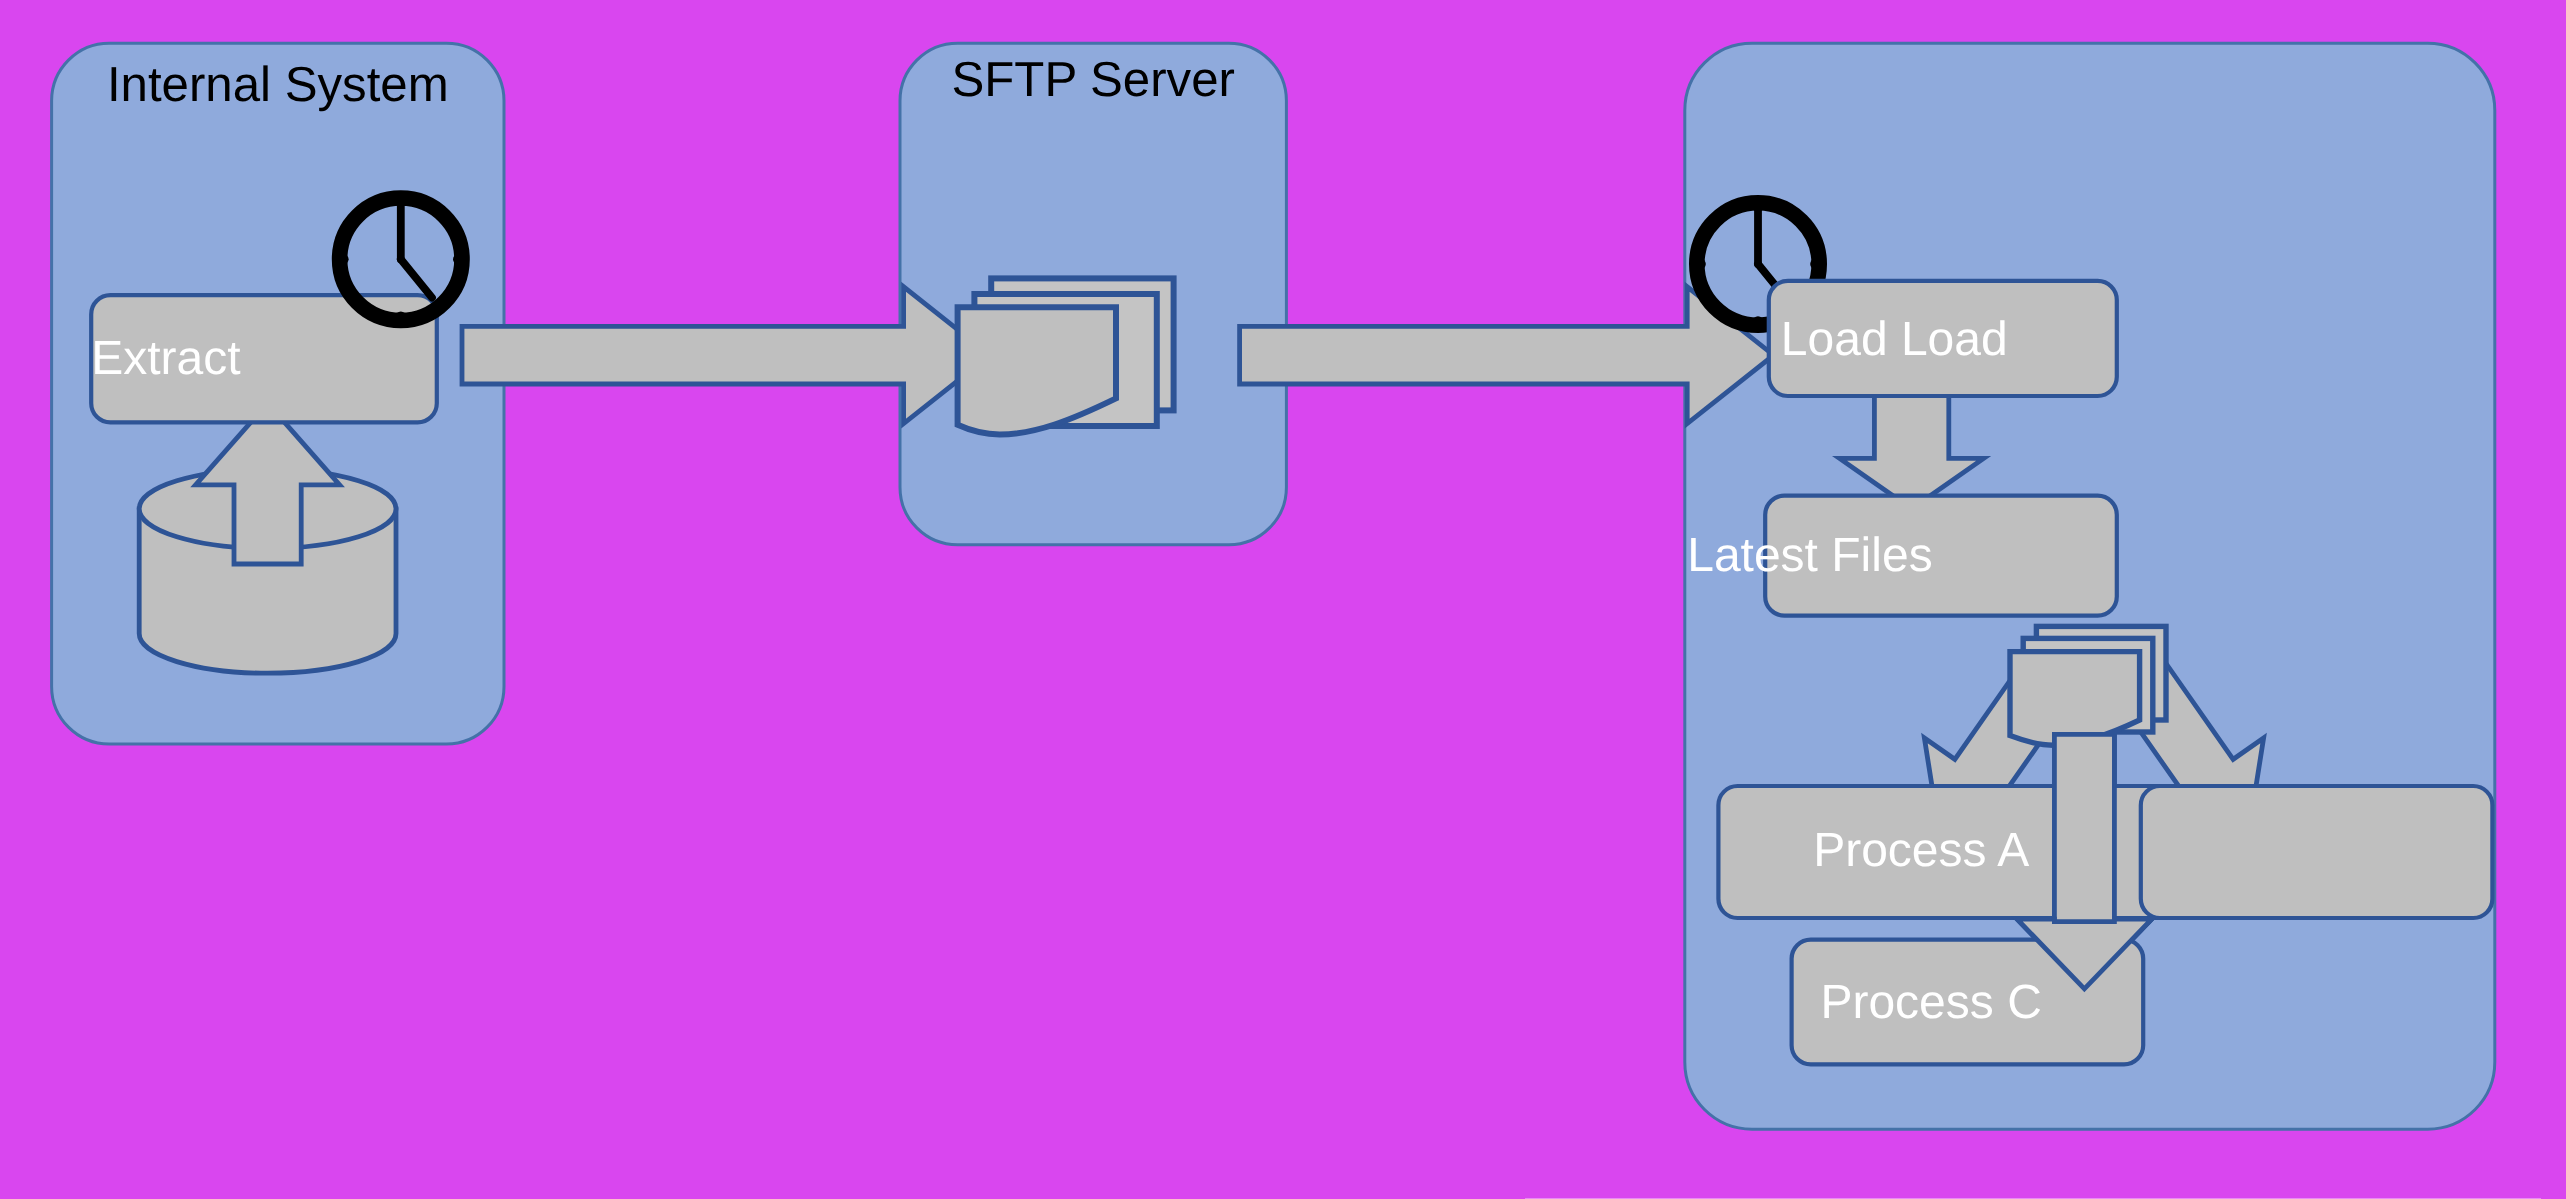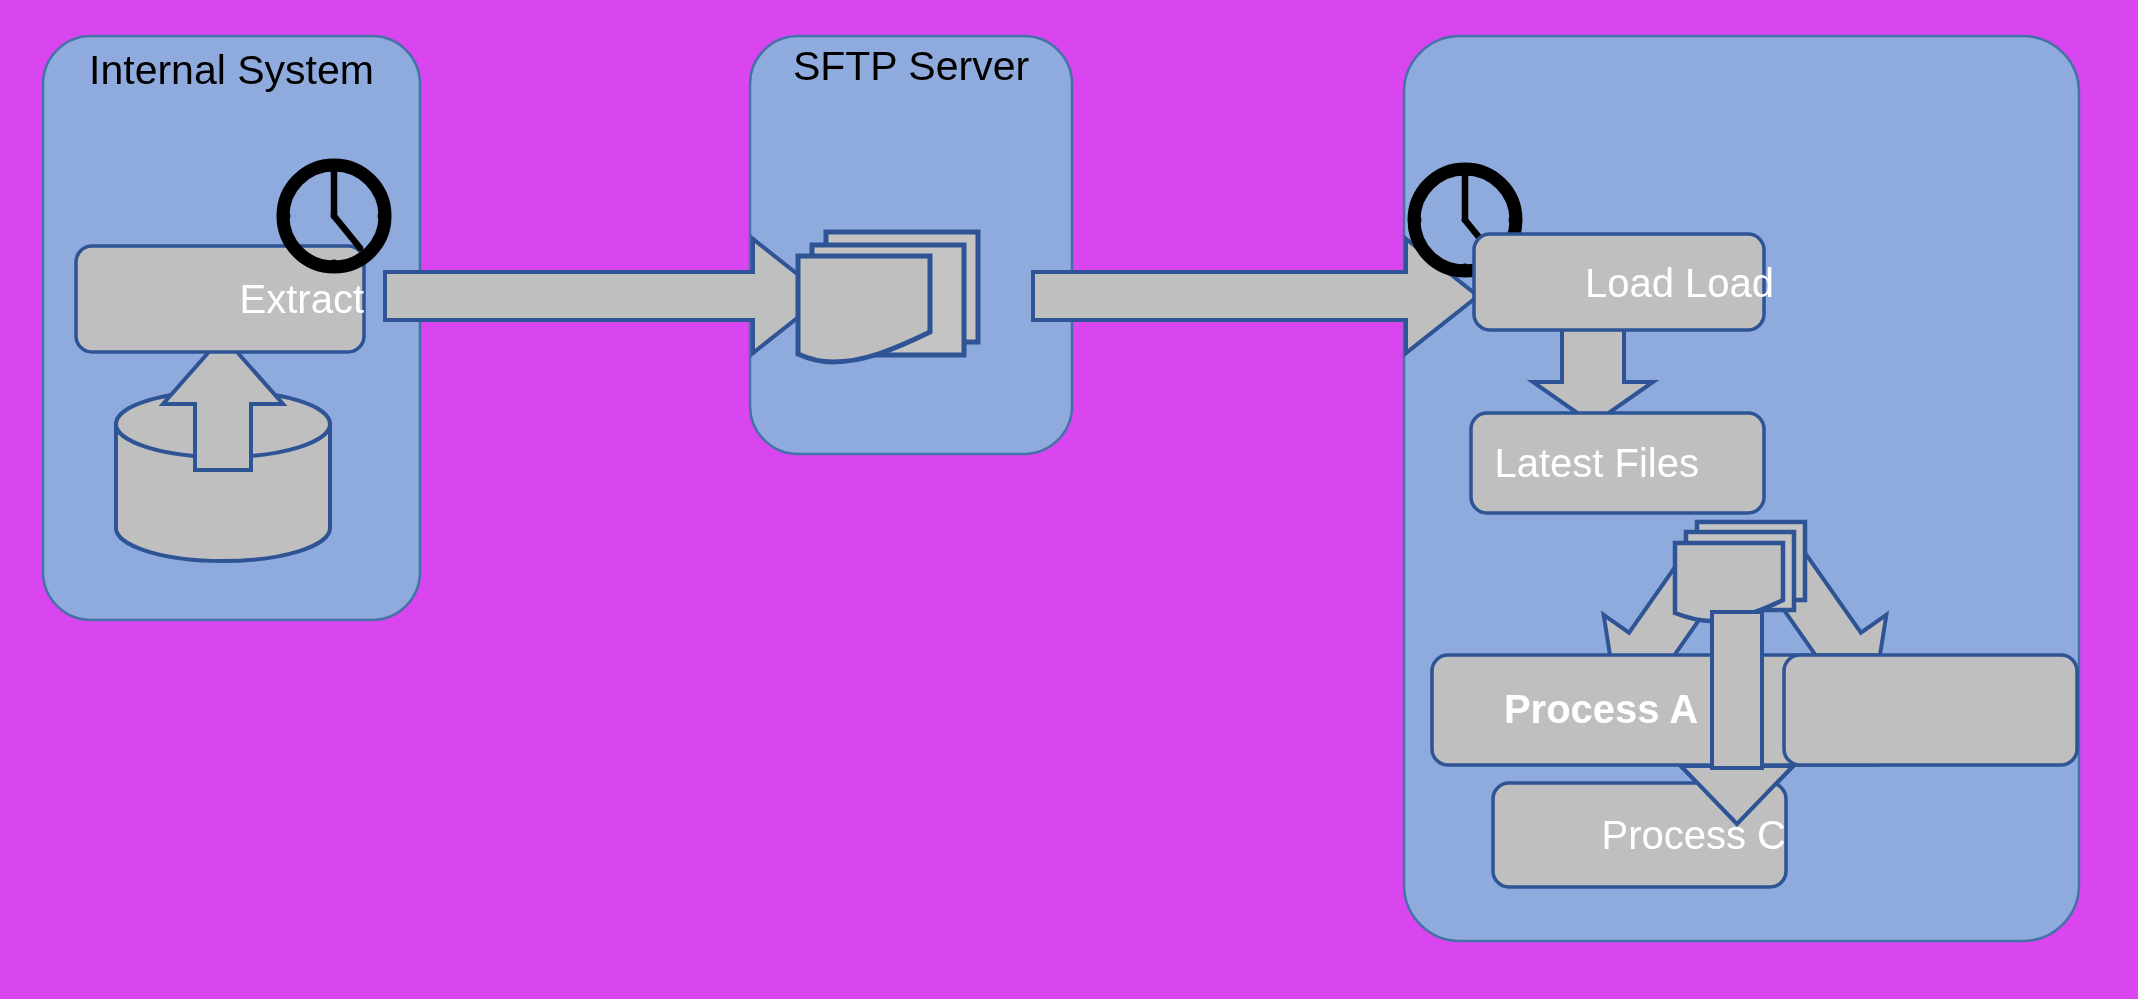--- a/index.html
+++ b/index.html
@@ -31,21 +31,21 @@
     white-space: nowrap;
     text-align: center;
     line-height: 1.1;
     font-family: "Liberation Sans", sans-serif;
   }
   .node-label {
     position: absolute;
     font-size: 40px;
     color: #ffffff;
     white-space: nowrap;
-    text-align: right;
+    text-align: left;
     line-height: 1.1;
     font-family: "Liberation Sans", sans-serif;
     pointer-events: none;
   }
 </style>
 </head>
 <body>
 
 <div id="canvas">
 
@@ -133,18 +133,18 @@
 
   <div class="panel-title" style="left:750px; top:44px; width:322px;">SFTP Server</div>
 
 
   <div class="node-label" style="left:76px; top:277px; width:288px;">Extract</div>
 
   <div class="node-label" style="left:1484px; top:261px; width:290px;">Load Load</div>
 
   <div class="node-label" style="left:1406px; top:441px; width:293px;">Latest Files</div>
 
-  <div class="node-label" style="left:1432px; top:687px; width:338px; text-align:center;font-weight:bold;">Process A</div>
+  <div class="node-label" style="left:1432px; top:687px; width:338px; text-align:center;">Process A</div>
 
 
-  <div class="node-label" style="left:1493px; top:813px; width:293px;">Process C</div>
+  <div class="node-label" style="left:1493px; top:813px; width:293px;padding-left:24px;">Process C</div>
 
 </div>
 
 </body></html>

